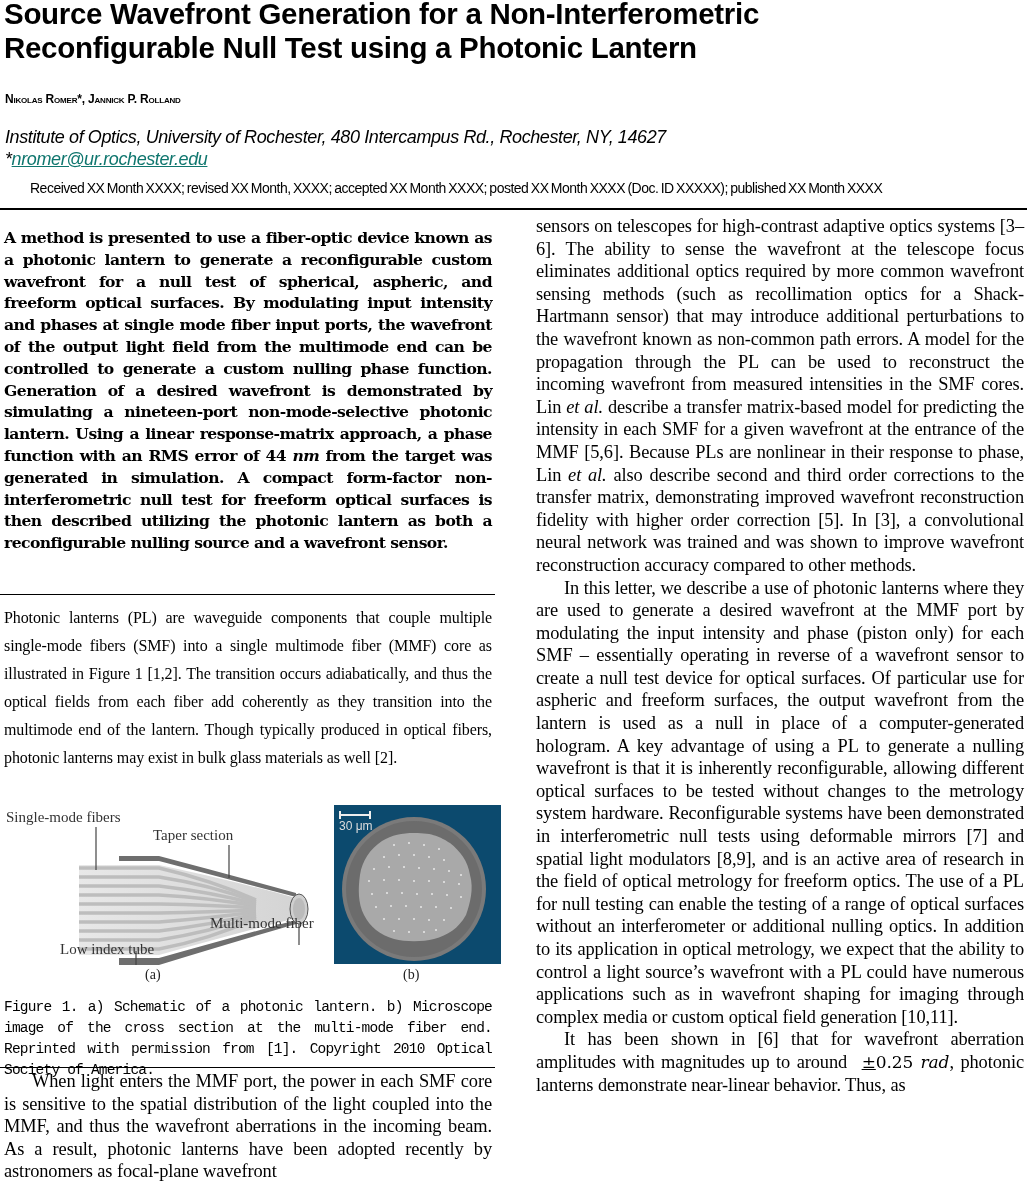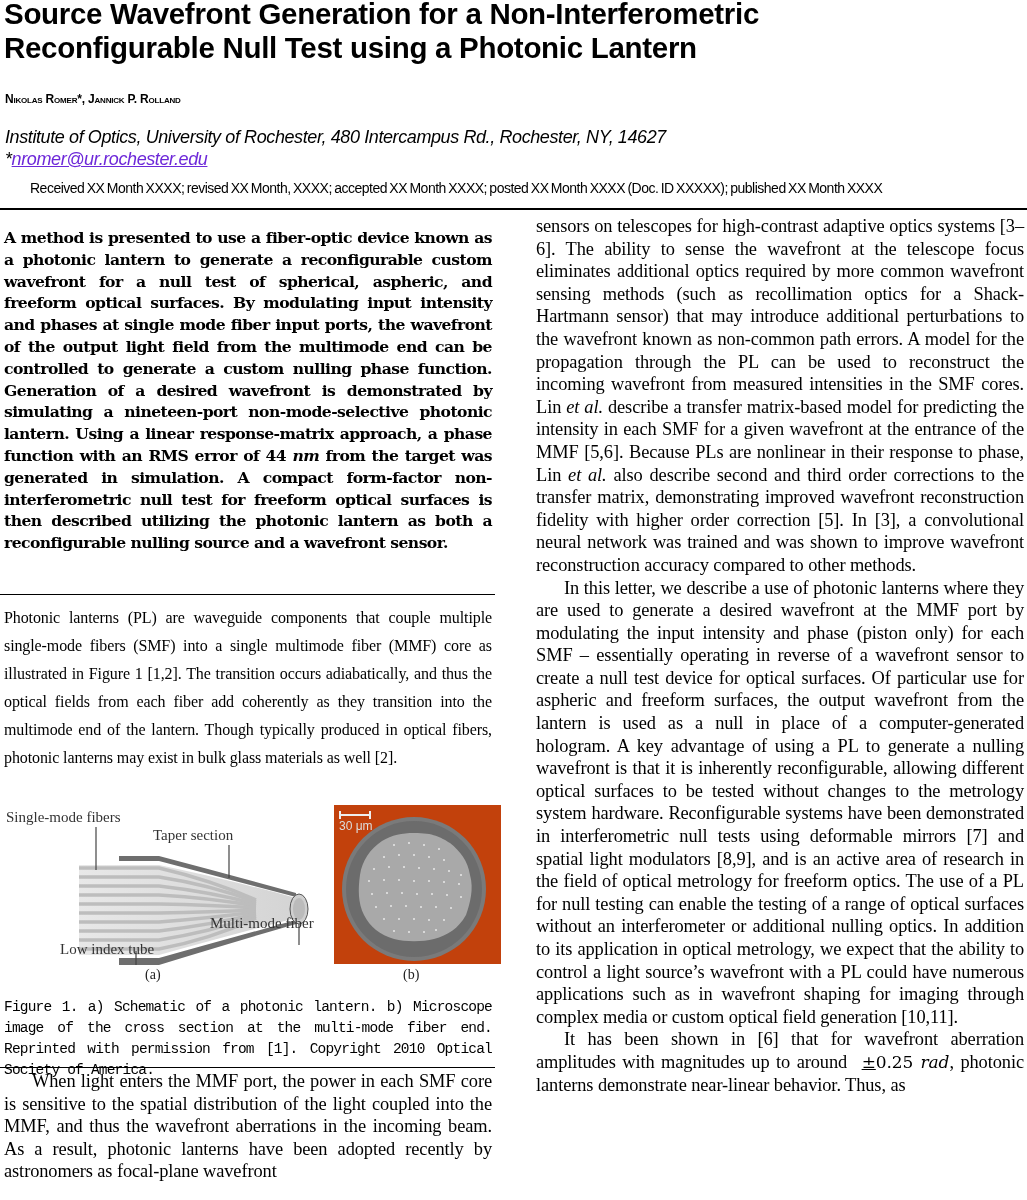--- a/index.html
+++ b/index.html
@@ -14,21 +14,21 @@
   .authors {
     position: absolute; left: 5px; top: 92px;
     font-family: "Liberation Sans", sans-serif; font-weight: bold;
     font-size: 12px; font-variant: small-caps; letter-spacing: -0.2px;
   }
   .affil {
     position: absolute; left: 5px; top: 126px;
     font-family: "Liberation Sans", sans-serif; font-style: italic;
     font-size: 18px; letter-spacing: -0.4px; line-height: 22px;
   }
-  .affil a { color: #6d28d9; text-decoration: underline; }
+  .affil a { color: #0f766e; text-decoration: underline; }
   .dates {
     position: absolute; left: 5px; top: 180px;
     font-family: "Liberation Sans", sans-serif;
     font-size: 14px; letter-spacing: -0.5px; word-spacing: -1px; margin-left: 25px;
   }
   .rule { position: absolute; background: #000; height: 1px; }
 
   .col {
     position: absolute;
     font-family: "Liberation Serif", serif;
@@ -61,21 +61,21 @@
     text-align: justify;
   }
 
   
   .figure-a { position: absolute; left: 0; top: 805px; width: 320px; height: 160px; padding-left: 41px; }
   .fig-label {
     position: absolute; font-family: "Liberation Serif", serif; font-size: 15px; color: #333;
   }
   .figure-b {
     position: absolute; left: 334px; top: 805px; width: 167px; height: 159px;
-    background: #c2410c;
+    background: #0c4a6e;
   }
   .scale-label {
     position: absolute; left: 5px; top: 14px; color: #ddd;
     font-family: "Liberation Sans", sans-serif; font-size: 12px;
   }
   .scale-bar {
     position: absolute; left: 5px; top: 9px; width: 32px; height: 2px; background: #eee;
   }
   .scale-bar::before, .scale-bar::after {
     content: ""; position: absolute; top: -3px; width: 2px; height: 8px; background: #eee;

